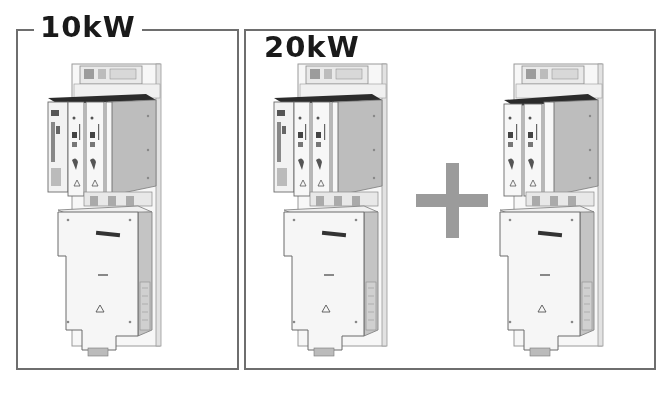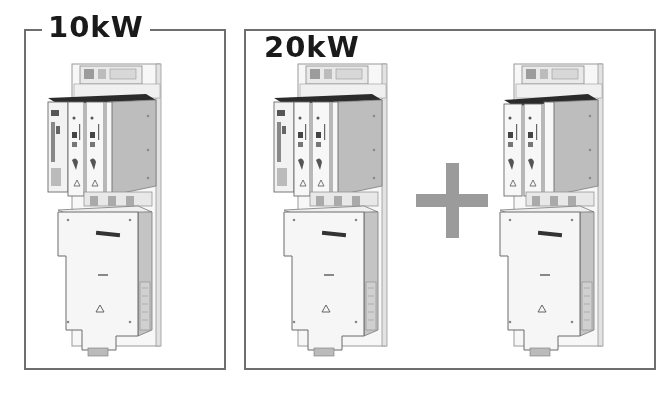--- a/index.html
+++ b/index.html
@@ -76,21 +76,21 @@
       <line x1="98" y1="260" x2="104" y2="260" stroke="#999" stroke-width="0.6"></line>
       <rect x="44" y="288" width="20" height="8" fill="#bbb" stroke="#777" stroke-width="0.6"></rect>
       <circle cx="24" cy="160" r="1.3" fill="#888"></circle>
         <circle cx="86" cy="160" r="1.3" fill="#888"></circle>
         <circle cx="24" cy="262" r="1.3" fill="#888"></circle>
         <circle cx="86" cy="262" r="1.3" fill="#888"></circle>
     </g>
   </defs>
 </svg>
 
-<div class="frame" style="left:24px; top:29px; width:202px; height:341px;">
+<div class="frame" style="left:16px; top:29px; width:223px; height:341px;">
   <span class="frame-label" style="left:16px;">10kW</span>
 </div>
 
 <div class="frame" style="left:244px; top:29px; width:412px; height:341px;">
   <span class="frame-label" style="left:12px;margin-top:20px;">20kW</span>
 </div>
 
 <svg class="unit" style="left:44px; top:60px;" width="130" height="300" viewBox="0 0 130 300">
   <use href="#unit4"></use>
 </svg>

